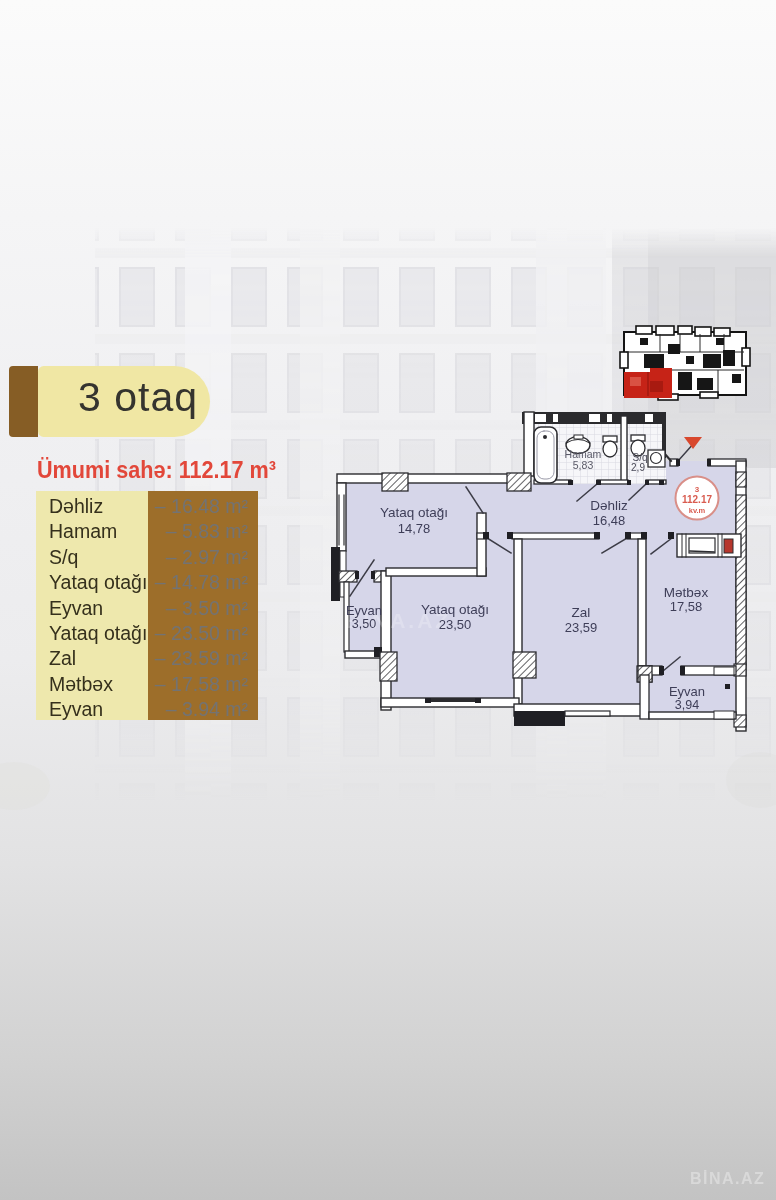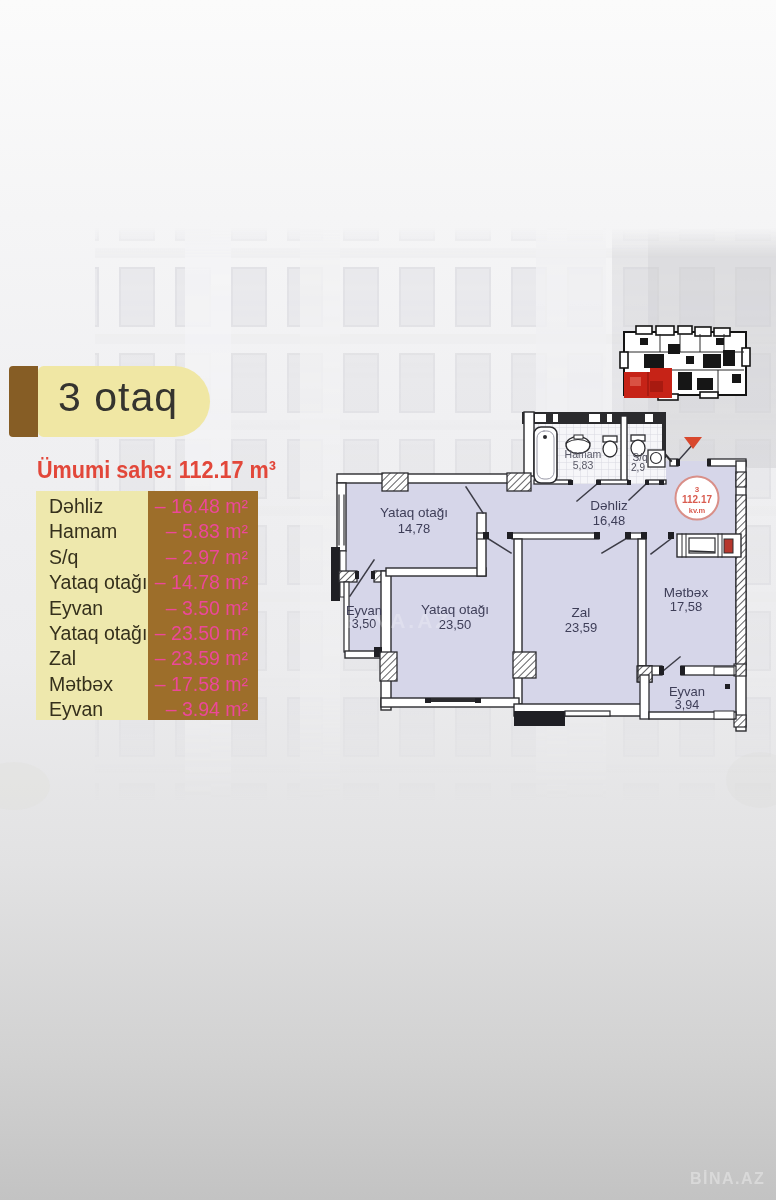--- a/index.html
+++ b/index.html
@@ -40,33 +40,33 @@
 
   <ellipse cx="14" cy="786" rx="36" ry="24" fill="#c8cab2" opacity="0.08"></ellipse>
 
   <ellipse cx="760" cy="780" rx="34" ry="28" fill="#c0c4b4" opacity="0.07"></ellipse>
 </svg>
 
 <div class="abs" style="left:9px;top:366px;width:29px;height:71px;background:#865d25;border-radius:4px 0 0 4px;"></div>
 
 <div class="abs" style="left:38px;top:366px;width:172px;height:71px;background:#f0e7a4;border-radius:6px 38px 38px 6px;"></div>
 
-<div class="abs" style="left:38px;top:374px;width:160px;text-align:center;font-size:41px;color:#35342f;letter-spacing:1px;">3 otaq</div>
+<div class="abs" style="left:38px;top:374px;width:160px;text-align:right;font-size:41px;color:#35342f;letter-spacing:1px;">3 otaq</div>
 
 <div class="abs" style="left:37px;top:456px;font-size:24px;font-weight:bold;color:#e2473a;transform:scaleX(0.9);transform-origin:0 0;">Ümumi sahə: 112.17 m³</div>
 
 <div class="abs" style="left:36px;top:491px;width:112px;height:229px;background:#eee8ad;"></div>
 
 <div class="abs" style="left:148px;top:491px;width:110px;height:229px;background:#9d6e2a;"></div>
 
 <div class="abs" style="left:49px;top:494px;width:100px;font-size:19.5px;line-height:25.4px;color:#35301c;">
 Dəhliz<br>Hamam<br>S/q<br>Yataq otağı<br>Eyvan<br>Yataq otağı<br>Zal<br>Mətbəx<br>Eyvan
 </div>
 
-<div class="abs" style="left:148px;top:494px;width:100px;font-size:19.5px;line-height:25.4px;color:#ec4899;text-align:right;">
+<div class="abs" style="left:148px;top:494px;width:100px;font-size:19.5px;line-height:25.4px;color:#737373;text-align:right;">
 – 16.48 m²<br>– 5.83 m²<br>– 2.97 m²<br>– 14.78 m²<br>– 3.50 m²<br>– 23.50 m²<br>– 23.59 m²<br>– 17.58 m²<br>– 3.94 m²
 </div>
 
 <div class="abs" style="left:690px;top:1170px;font-size:16px;font-weight:bold;color:rgba(255,255,255,0.34);letter-spacing:1.5px;">BİNA.AZ</div>
 
 <svg class="abs" style="left:0;top:0" width="776" height="1200" viewBox="0 0 776 1200">
 <defs>
   <pattern id="hatch" width="5" height="5" patternUnits="userSpaceOnUse" patternTransform="rotate(45)">
     <rect width="5" height="5" fill="#ffffff"></rect>
     <line x1="0" y1="0" x2="0" y2="5" stroke="#3a3a3e" stroke-width="1.6"></line>

